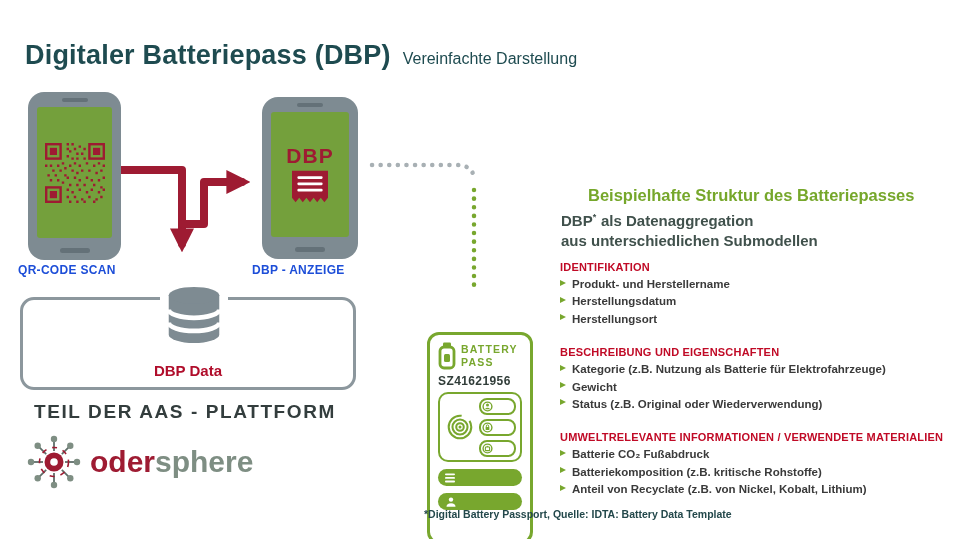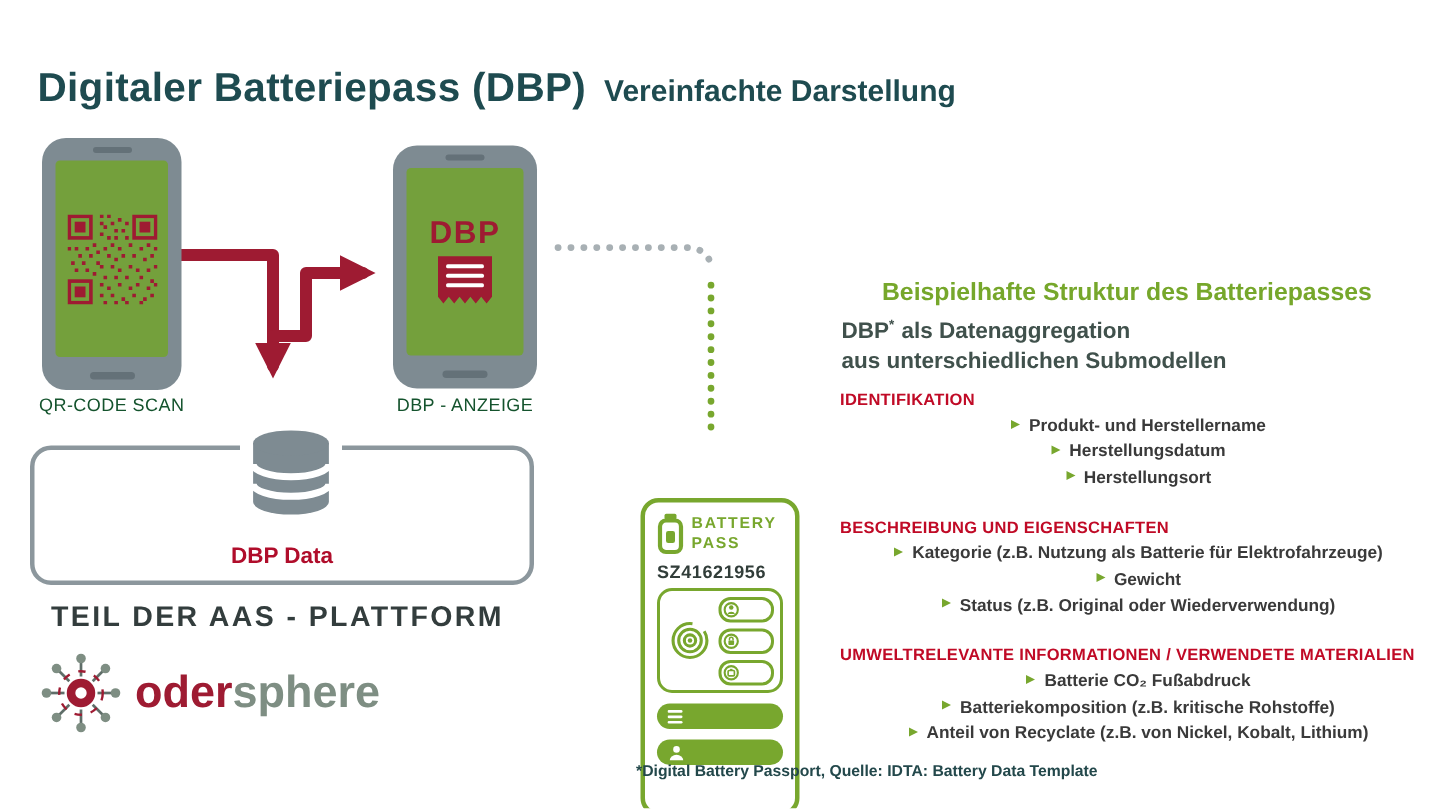--- a/index.html
+++ b/index.html
@@ -2,32 +2,32 @@
 <html><head>
 <meta charset="utf-8">
 <style>
   html,body{margin:0;padding:0;background:#fff;}
   .canvas{position:relative;width:958px;height:539px;background:#fff;overflow:hidden;
           font-family:"Liberation Sans",sans-serif;}
 
   
   .title-row{position:absolute;left:25px;top:26px;display:flex;align-items:baseline;gap:12px;color:#1E4B50;}
   .title-row h1{margin:0;font-size:27px;font-weight:800;letter-spacing:.2px;}
-  .subtitle{font-size:20px;font-weight:700;margin-top:24px;}
+  .subtitle{font-size:16px;font-weight:400;margin-top:24px;}
 
   
   .phone{position:absolute;background:#7E8B92;border-radius:16px;}
   #phone1{left:28px;top:92px;width:93px;height:168px;}
   #phone2{left:262px;top:97px;width:96px;height:162px;}
   .speaker{position:absolute;top:6px;left:50%;transform:translateX(-50%);width:26px;height:4px;border-radius:2px;background:#647178;}
   .chin{position:absolute;bottom:7px;left:50%;transform:translateX(-50%);width:30px;height:5px;border-radius:3px;background:#647178;}
   .screen{position:absolute;left:9px;right:9px;top:15px;bottom:22px;background:#74A03C;border-radius:3px;
           display:flex;flex-direction:column;align-items:center;justify-content:center;gap:3px;}
   .dbp-text{font-size:21px;font-weight:800;color:#9E1B32;letter-spacing:1px;line-height:1;}
-  .phone-label{position:absolute;font-size:12px;font-weight:400;color:#14532d;letter-spacing:.3px;text-align:center;}
+  .phone-label{position:absolute;font-size:12px;font-weight:700;color:#1d4ed8;letter-spacing:.3px;text-align:left;}
   #label1{left:18px;top:263px;width:113px;}
   #label2{left:252px;top:263px;width:116px;}
 
   
   #flow-svg,#dots-svg{position:absolute;left:0;top:0;pointer-events:none;}
 
   
   #dbp-box{position:absolute;left:20px;top:297px;width:336px;height:93px;border:3px solid #8C979D;border-radius:14px;box-sizing:border-box;padding-left:20px;}
   #dbp-box-label{position:absolute;left:0;right:0;bottom:8px;text-align:center;color:#B00D2B;font-weight:800;font-size:15px;}
   #db-wrap{position:absolute;left:160px;top:278px;width:68px;height:74px;background:#fff;display:flex;align-items:center;justify-content:center;}
@@ -51,21 +51,21 @@
   .mini-pill{border:2px solid #78A72E;border-radius:8px;height:13px;display:flex;align-items:center;padding-left:1px;}
   .solid-pill{margin-top:7px;background:#78A72E;border-radius:9px;height:17px;flex:0 0 17px;display:flex;align-items:center;padding-left:7px;}
 
   
   #structure-heading{position:absolute;left:560px;top:186px;width:396px;font-size:16.5px;font-weight:800;color:#76A72B;white-space:nowrap;margin-left:28px;}
   #structure-sub{position:absolute;left:561px;top:211px;font-size:15px;font-weight:700;color:#40514C;line-height:1.32;}
   #structure-sub sup{font-size:60%;}
   .sub-rest{margin-left:.32em;}
   #sections{position:absolute;left:560px;top:261px;width:398px;display:flex;flex-direction:column;gap:17px;}
   .sec-title{color:#C00A26;font-size:11px;font-weight:800;margin-bottom:4px;letter-spacing:.2px;}
-  .sec-item{display:flex;align-items:flex-start;gap:6px;margin-bottom:3px;font-size:11.5px;font-weight:700;color:#3A3A3A;line-height:1.25;justify-content:center;}
+  .sec-item{display:flex;align-items:flex-start;gap:6px;margin-bottom:3px;font-size:11.5px;font-weight:700;color:#3A3A3A;line-height:1.25;}
   .bullet{flex:0 0 auto;margin-top:2.5px;width:0;height:0;border-style:solid;border-width:3.5px 0 3.5px 6px;
           border-color:transparent transparent transparent #78A72E;}
 
   #footnote{position:absolute;left:424px;top:508px;font-size:10.5px;font-weight:700;color:#23484B;}
 </style>
 </head>
 <body>
 
 <div class="canvas">
 

